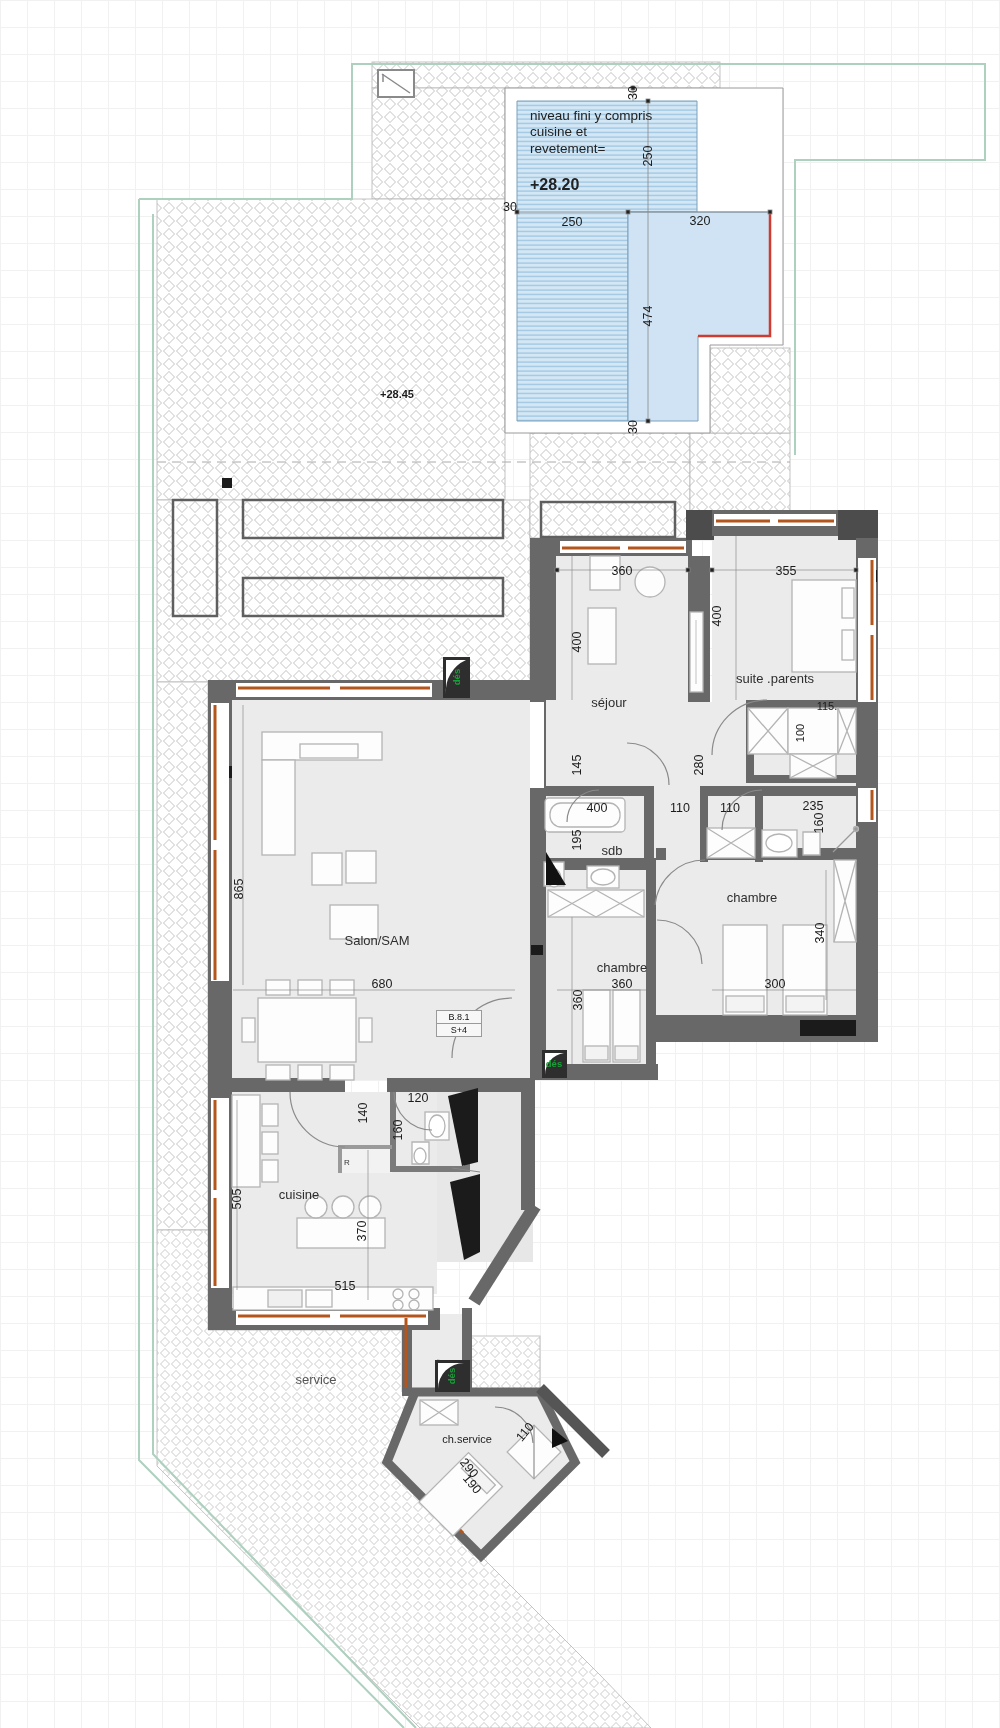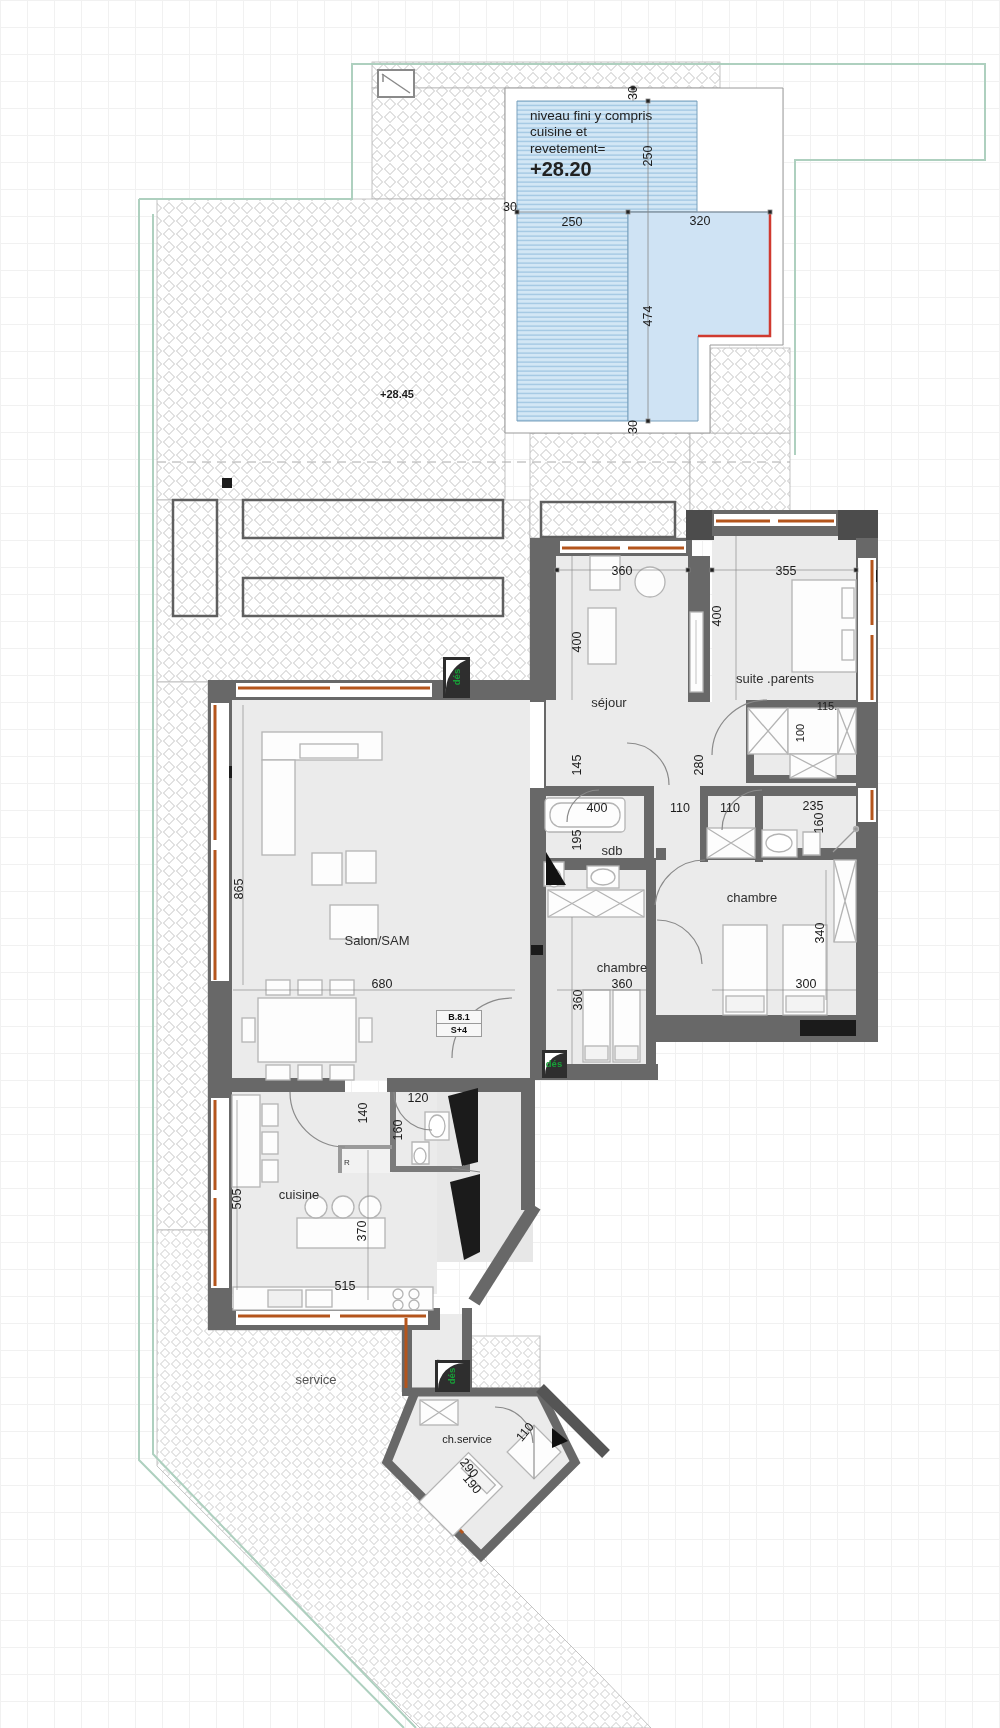--- a/index.html
+++ b/index.html
@@ -19,23 +19,23 @@
   .small{font-size:11px;}
   .tiny{font-size:8px;color:#333;}
   .rot{transform:translate(-50%,-50%) rotate(-90deg);}
   .rotp50{transform:translate(-50%,-50%) rotate(50deg);}
   .rotm50{transform:translate(-50%,-50%) rotate(-50deg);}
   .bold{font-weight:bold;font-size:11px;}
   .green{color:#18a038;font-weight:bold;font-size:9.5px;}
   .greenrot{transform:translate(-50%,-50%) rotate(-90deg);color:#18a038;font-weight:bold;font-size:9.5px;}
   #pool-note{position:absolute;left:530px;top:108px;width:160px;text-align:left;
      font-size:13.5px;color:#222;line-height:1.22;}
-  #pool-note .bold{font-size:20px;display:inline-block;margin-top:0;}
+  #pool-note .bold{font-size:16px;display:inline-block;margin-top:18px;}
   #unit-box{position:absolute;left:436px;top:1010px;width:44px;border:1px solid #9a9a9a;
-     background:#f7f7f7;text-align:center;font-size:9px;font-weight:bold;color:#111;}
+     background:#f7f7f7;text-align:center;font-size:9px;font-weight:normal;color:#111;}
   #unit-box div{padding:1px 0;}
   #unit-box div:first-child{border-bottom:1px solid #9a9a9a;}
 </style>
 </head>
 <body>
 
 <div id="canvas">
 
 <svg id="plan-svg" width="1000" height="1728" viewBox="0 0 1000 1728">
   <defs>
@@ -393,21 +393,21 @@
 <div class="lbl" style="left:680px;top:808px">110</div>
 <div class="lbl" style="left:730px;top:808px">110</div>
 <div class="lbl" style="left:813px;top:806px">235</div>
 <div class="lbl rot" style="left:819px;top:823px">160</div>
 <div class="lbl rot" style="left:577px;top:840px">195</div>
 <div class="lbl room" style="left:612px;top:850px">sdb</div>
 <div class="lbl room" style="left:752px;top:897px">chambre</div>
 <div class="lbl room" style="left:622px;top:967px">chambre</div>
 <div class="lbl" style="left:622px;top:984px">360</div>
 <div class="lbl rot" style="left:578px;top:1000px">360</div>
-<div class="lbl" style="left:806px;top:984px">300</div>
+<div class="lbl" style="left:775px;top:984px">300</div>
 <div class="lbl rot" style="left:820px;top:933px">340</div>
 <div class="lbl room" style="left:377px;top:940px">Salon/SAM</div>
 <div class="lbl rot" style="left:239px;top:889px">865</div>
 <div class="lbl" style="left:382px;top:984px">680</div>
 
 <div id="unit-box">
   <div>B.8.1</div>
   <div>S+4</div>
 </div>
 

